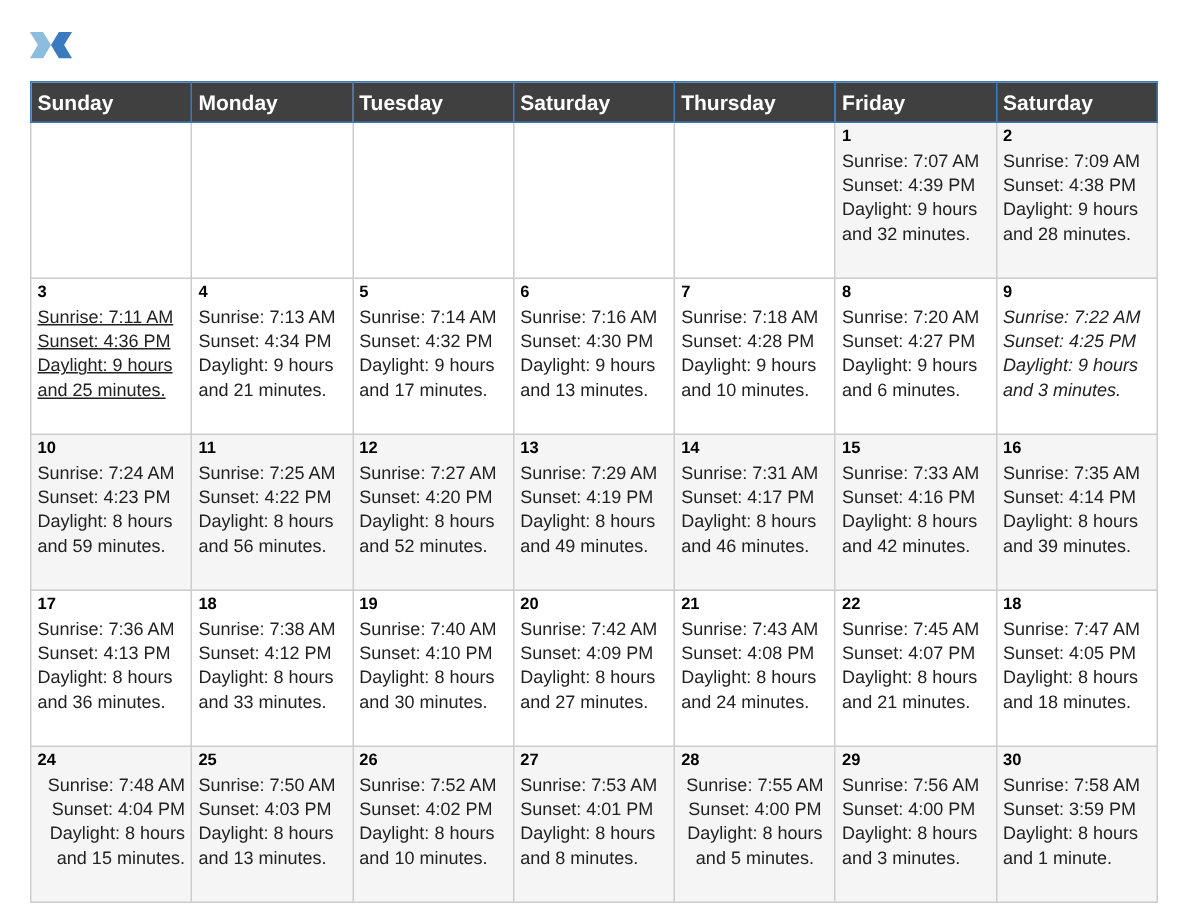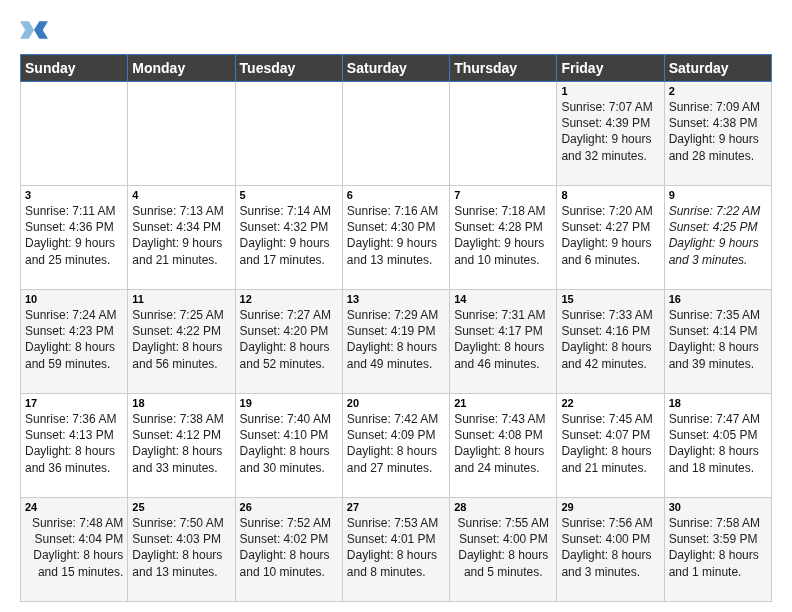--- a/index.html
+++ b/index.html
@@ -144,21 +144,21 @@
             <div class="day-num">2</div>
             <div class="day-info" style="white-space: pre-line;">Sunrise: 7:09 AM
 Sunset: 4:38 PM
 Daylight: 9 hours
 and 28 minutes.</div>
           </td>
         </tr>
         <tr>
           <td>
             <div class="day-num">3</div>
-            <div class="day-info" style="white-space: pre-line;">Sunrise: 7:11 AM
+            <div class="day-info" style="white-space: pre-line; text-decoration: underline;">Sunrise: 7:11 AM
 Sunset: 4:36 PM
 Daylight: 9 hours
 and 25 minutes.</div>
           </td>
           <td>
             <div class="day-num">4</div>
             <div class="day-info" style="white-space: pre-line;">Sunrise: 7:13 AM
 Sunset: 4:34 PM
 Daylight: 9 hours
 and 21 minutes.</div>

